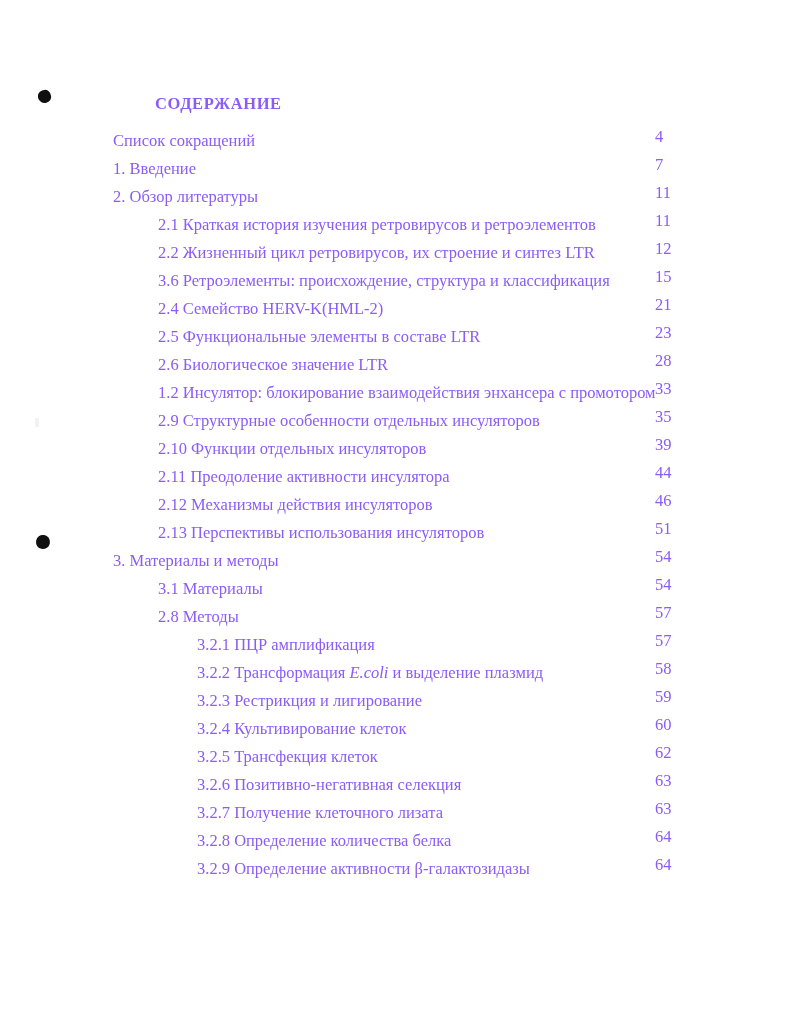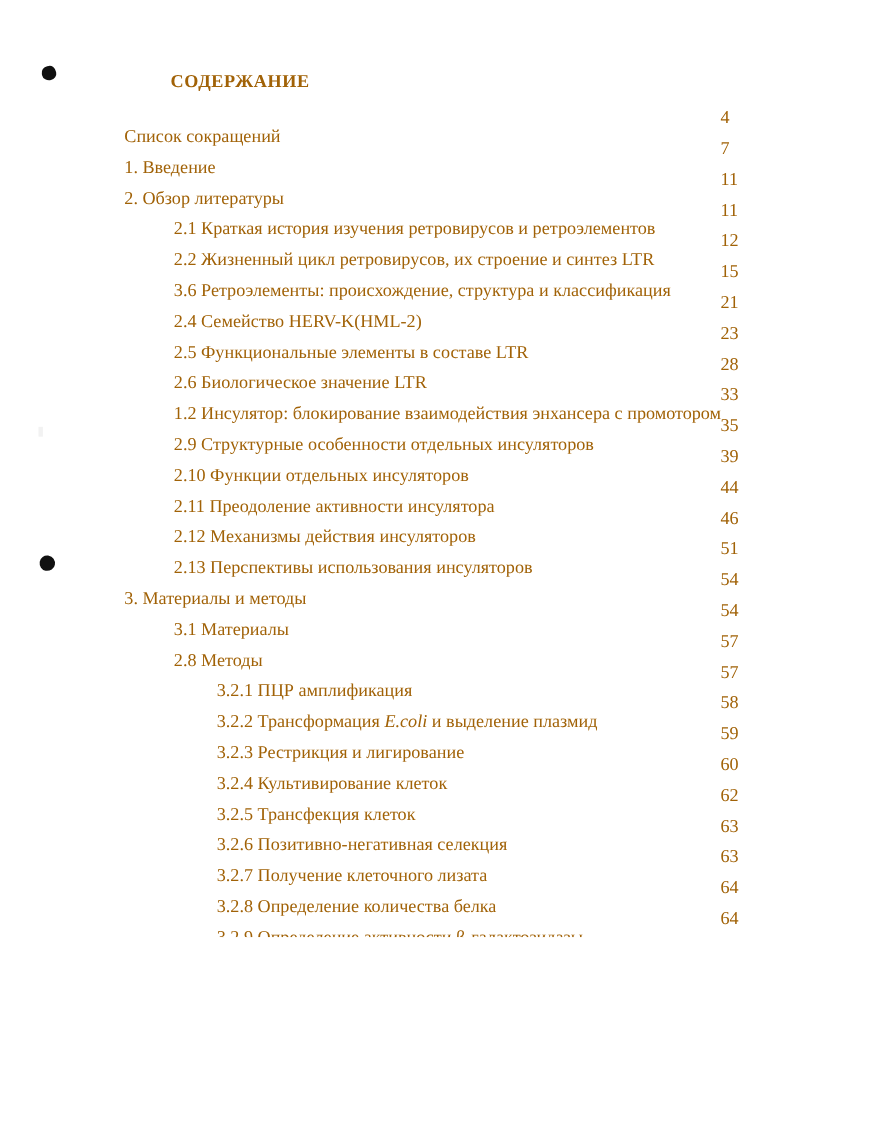--- a/index.html
+++ b/index.html
@@ -7,21 +7,22 @@
     padding: 0;
     background: #ffffff;
   }
   #page {
     position: relative;
     width: 799px;
     height: 852px;
     background: #ffffff;
     overflow: hidden;
     font-family: "Liberation Serif", "DejaVu Serif", serif;
-    color: #a16207;
+    color: #8b5cf6;
+    margin-top: 30px;
   }
 
   
   .punch {
     position: absolute;
     width: 13px;
     height: 13px;
     background: #101010;
     border-radius: 52% 44% 50% 58% / 50% 55% 45% 50%;
     transform: rotate(-12deg);
@@ -56,21 +57,21 @@
 
   .row {
     position: relative;
     height: 28px;
     line-height: 28px;
     font-size: 16.5px;
     white-space: nowrap;
   }
   .row .label {
     position: absolute;
-    top: 17px;
+    top: 4px;
   }
   .row .page {
     position: absolute;
     top: 0;
     left: 655px;
   }
 
   
   .lvl1 .label { left: 113px; }
   .lvl2 .label { left: 158px; }

